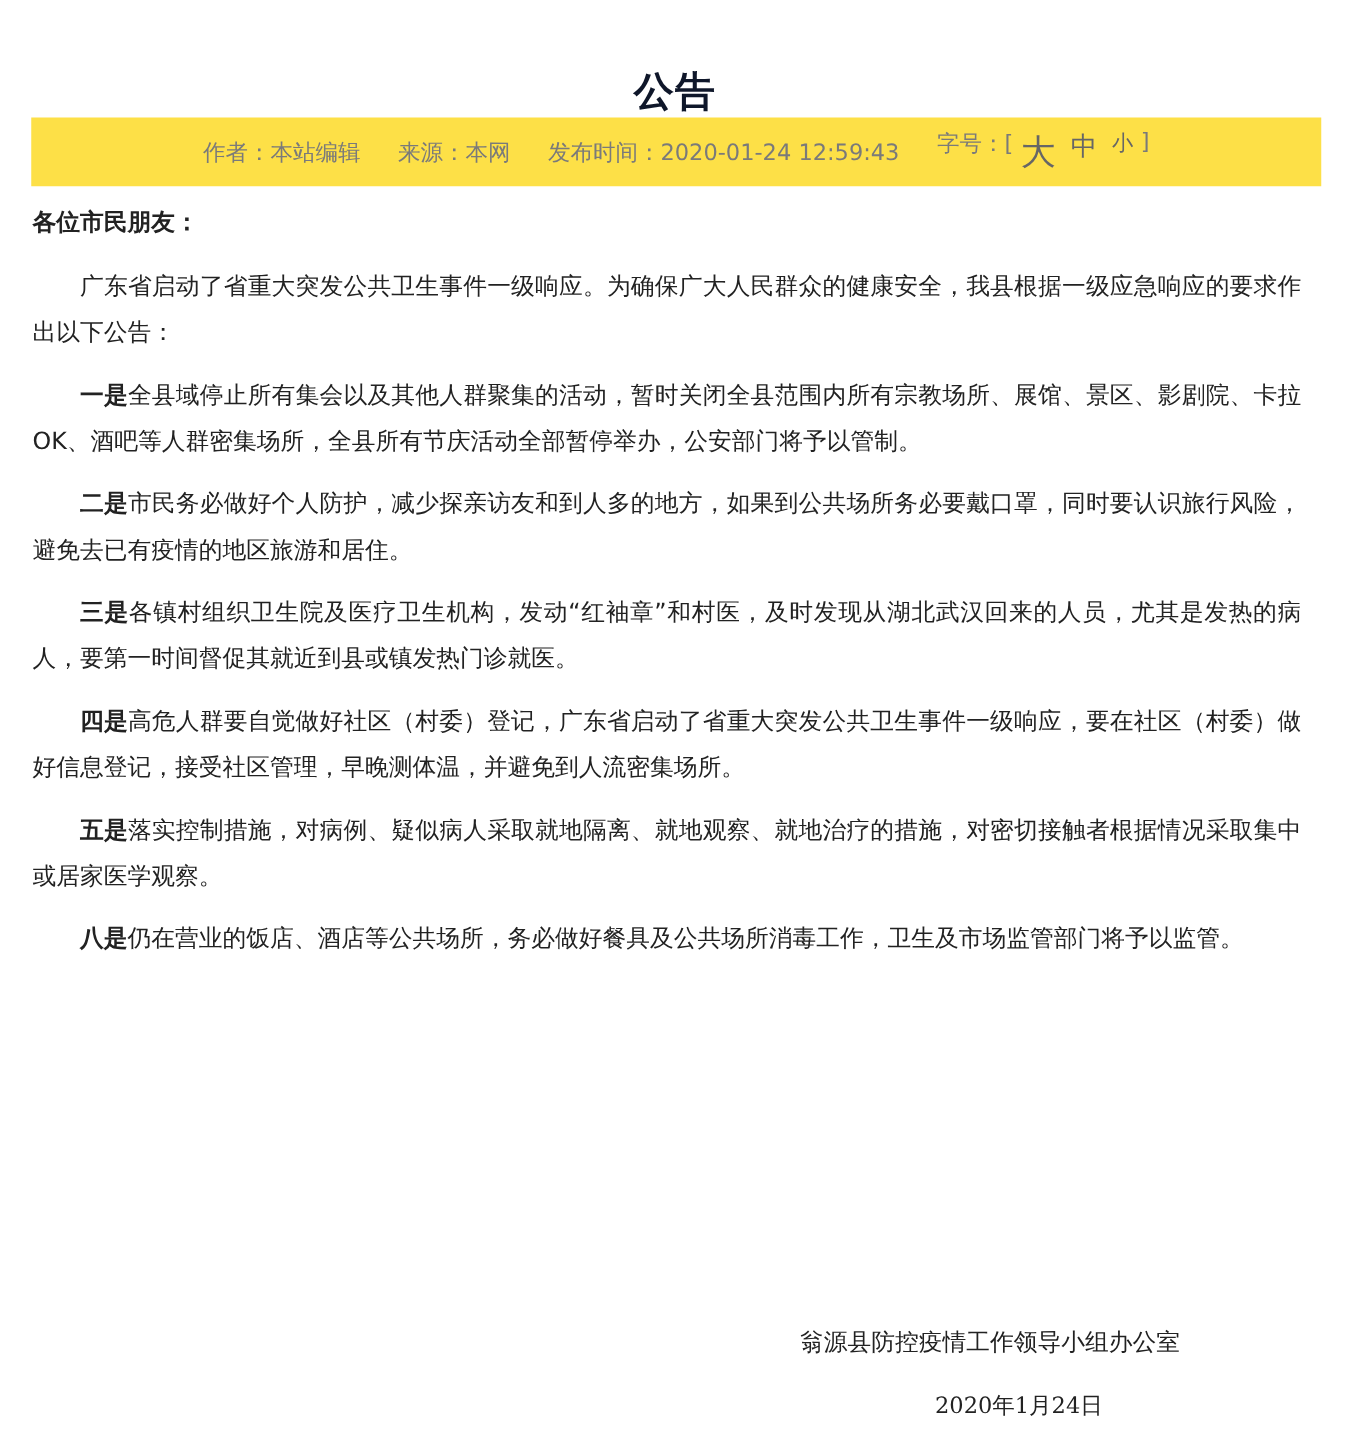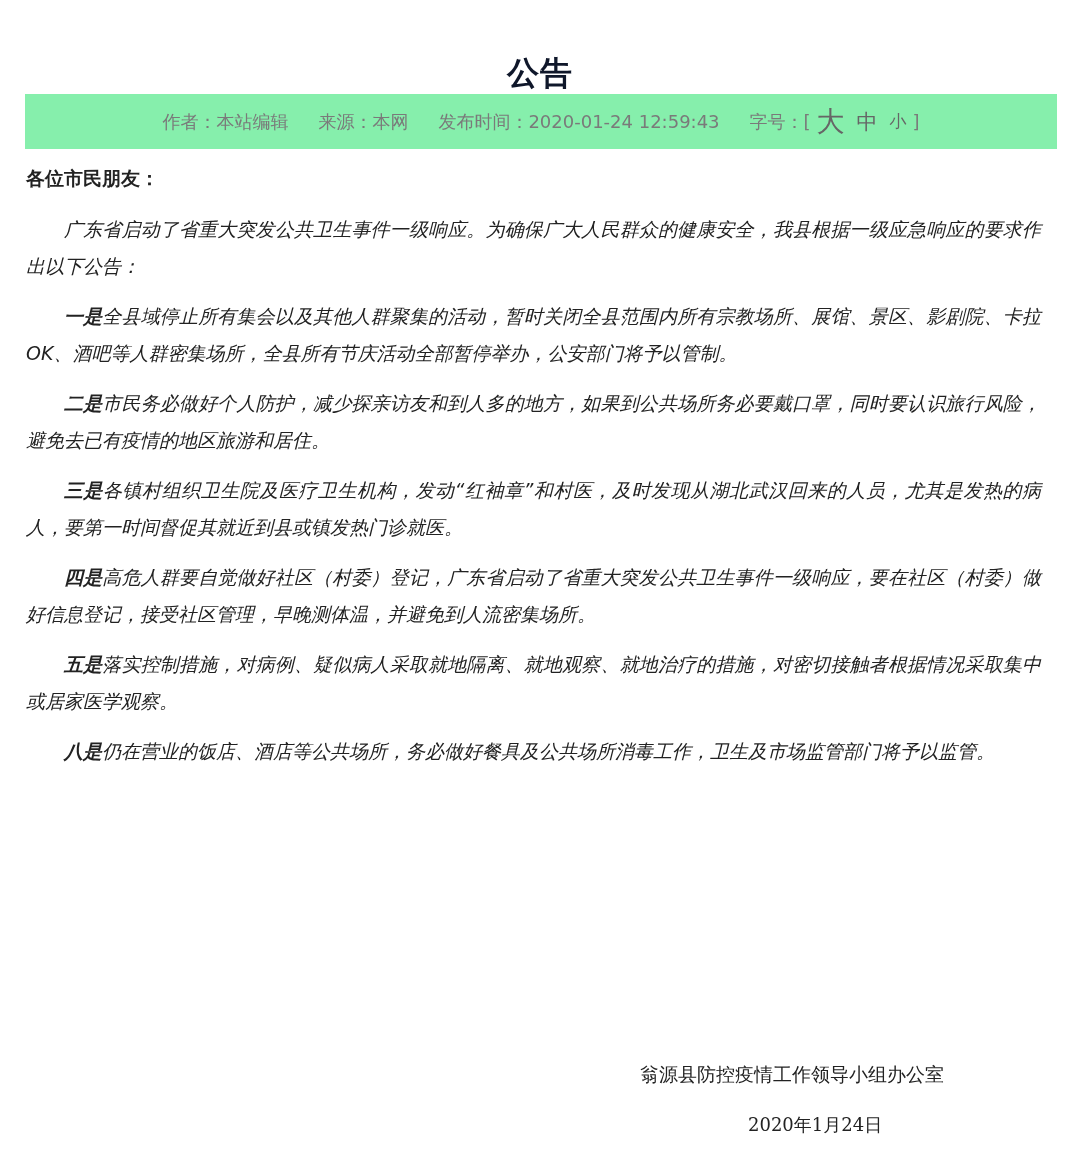--- a/index.html
+++ b/index.html
@@ -26,34 +26,33 @@
       color: #0f172a;
       line-height: 44px;
       letter-spacing: 1px;
     }
     .meta-bar {
       position: absolute;
       top: 94px;
       left: 25px;
       width: 1032px;
       height: 55px;
-      background: #86efac;
+      background: #fde047;
       display: flex;
       align-items: center;
       justify-content: center;
       font-size: 18px;
       color: #7a7a7a;
     }
     .meta-item {
       margin: 0 15px;
       white-space: nowrap;
     }
     .font-size-ctrl {
       display: inline-flex;
-      align-items: center;
     }
     .fs-btn {
       cursor: pointer;
       margin: 0 6px;
       color: #666666;
     }
     .fs-large { font-size: 28px; }
     .fs-medium { font-size: 21px; }
     .fs-small { font-size: 17px; }
     .article {
@@ -67,21 +66,20 @@
     .salutation {
       font-weight: bold;
       margin: 0 0 14px 0;
       font-size: 19px;
     }
     .para {
       margin: 0 13px 13px 0;
       text-indent: 2em;
       text-align: justify;
       word-break: break-all;
-      font-style: italic;
     }
     .para b {
       font-weight: bold;
     }
     .signature {
       position: absolute;
       top: 1058px;
       left: 640px;
       font-size: 19px;
       line-height: 32px;

